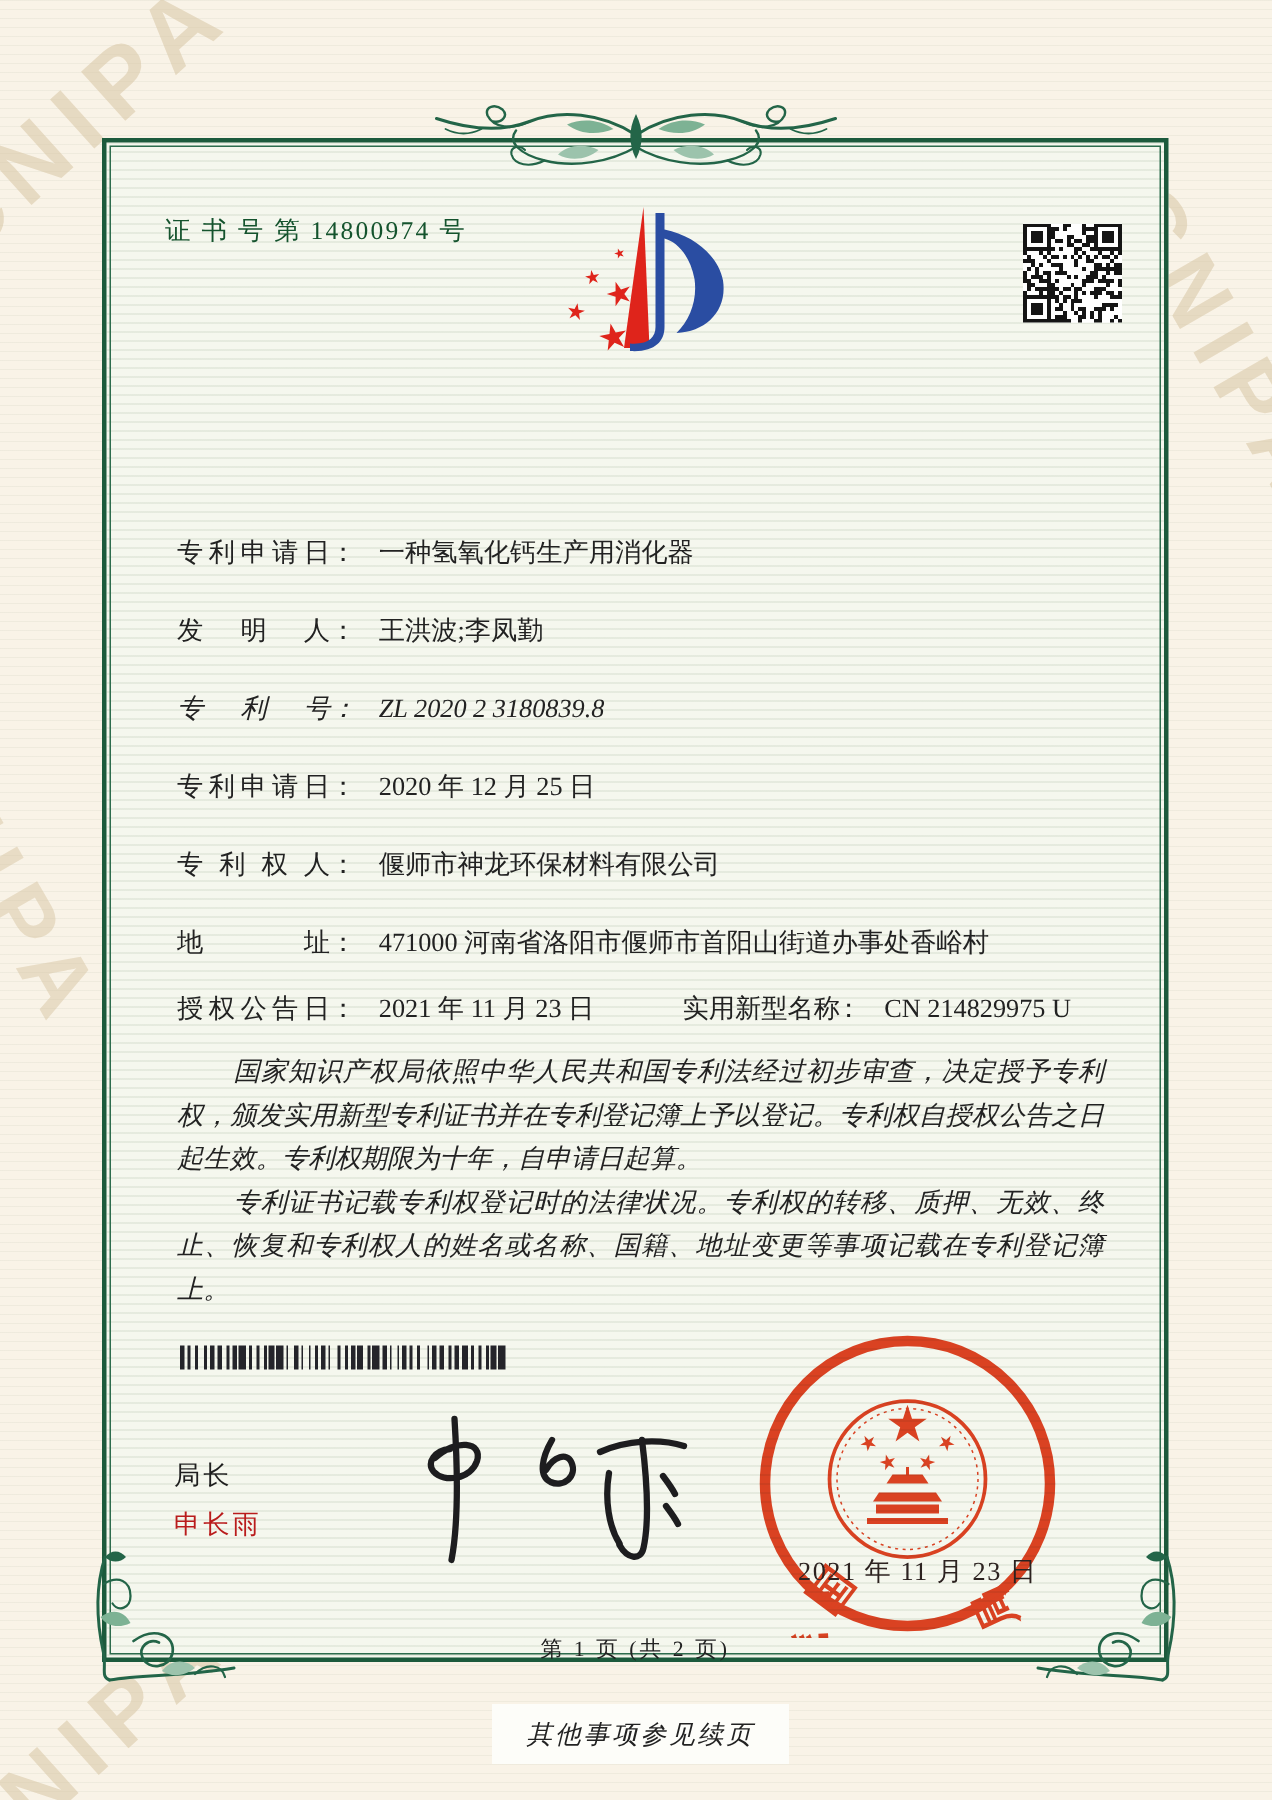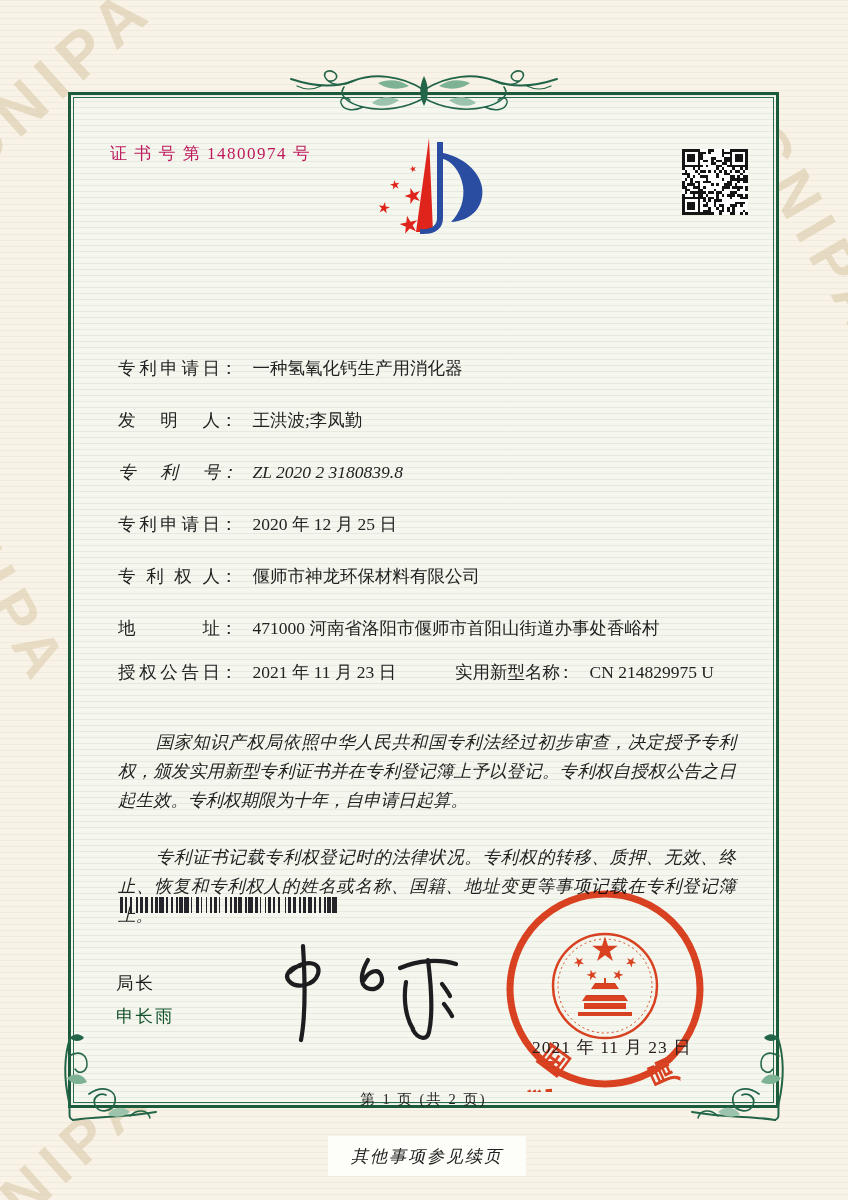--- a/index.html
+++ b/index.html
@@ -37,21 +37,21 @@
     background:repeating-linear-gradient(180deg, rgba(125,150,118,0.13) 0 1px, rgba(0,0,0,0) 1px 6px);
   }
 
   .orn { position:absolute; z-index:3; }
   #orn-top { left:289px; top:70px; }
   #orn-bl  { left:58px;  top:1030px; }
   #orn-br  { left:684px; top:1030px; }
 
   .abs { position:absolute; z-index:4; }
 
-  #cert-number { left:110px; top:142px; font-size:17px; letter-spacing:1.5px; color:#be185d; }
+  #cert-number { left:110px; top:142px; font-size:17px; letter-spacing:1.5px; color:#14532d; }
 
   #logo { left:352px; top:128px; }
   #qr   { left:682px; top:149px; width:66px; height:66px; background:#fff; }
 
   #title {
     left:68px; width:711px; top:250px; text-align:center;
     font-size:40px; font-weight:bold; letter-spacing:7px; color:#161616;
   }
 
   .field { left:118px; font-size:17.5px; color:#222; white-space:nowrap; }
@@ -59,28 +59,28 @@
   .field .val { margin-left:15px; }
   #f0 { top:356px; } #f1 { top:408px; } #f2 { top:460px;font-style:italic; }
   #f3 { top:512px; } #f4 { top:564px; } #f5 { top:616px; }
   #f6 { top:660px; } #f7 { top:660px; left:455px; }
   #f7 .lbl { width:102px; }
 
   #paragraphs {
     left:118px; top:700px; width:618px; font-size:17.5px; line-height:29px;
     color:#222; font-style:italic; text-align:justify;
   }
-  #paragraphs p { text-indent:2.15em;margin-top:28px; }
+  #paragraphs p { text-indent:2.15em; }
 
   #barcode { left:120px; top:897px; height:16px; display:flex; align-items:stretch; }
   #barcode .b { background:#24242a; }
   #barcode .s { background:transparent; }
 
   #signer-title { left:116px; top:971px; font-size:17.5px; letter-spacing:2px; color:#1e1e1e; }
-  #signer-name  { left:116px; top:1004px; font-size:17.5px; letter-spacing:2px; color:#14532d; }
+  #signer-name  { left:116px; top:1004px; font-size:17.5px; letter-spacing:2px; color:#b91c1c; }
   #signature { left:232px; top:936px; }
 
   #seal { left:502px; top:886px; mix-blend-mode:multiply; opacity:.95; }
   #seal-date { left:532px; top:1035px; font-size:17.5px; letter-spacing:1px; color:#2c2220; z-index:5; }
 
   #page-footer { left:68px; width:711px; top:1090px; text-align:center; font-size:14.5px; color:#222; letter-spacing:2px; }
 
   #note-box {
     left:328px; top:1136px; width:198px; height:40px; background:#fdfdf9;
     display:flex; align-items:center; justify-content:center;

